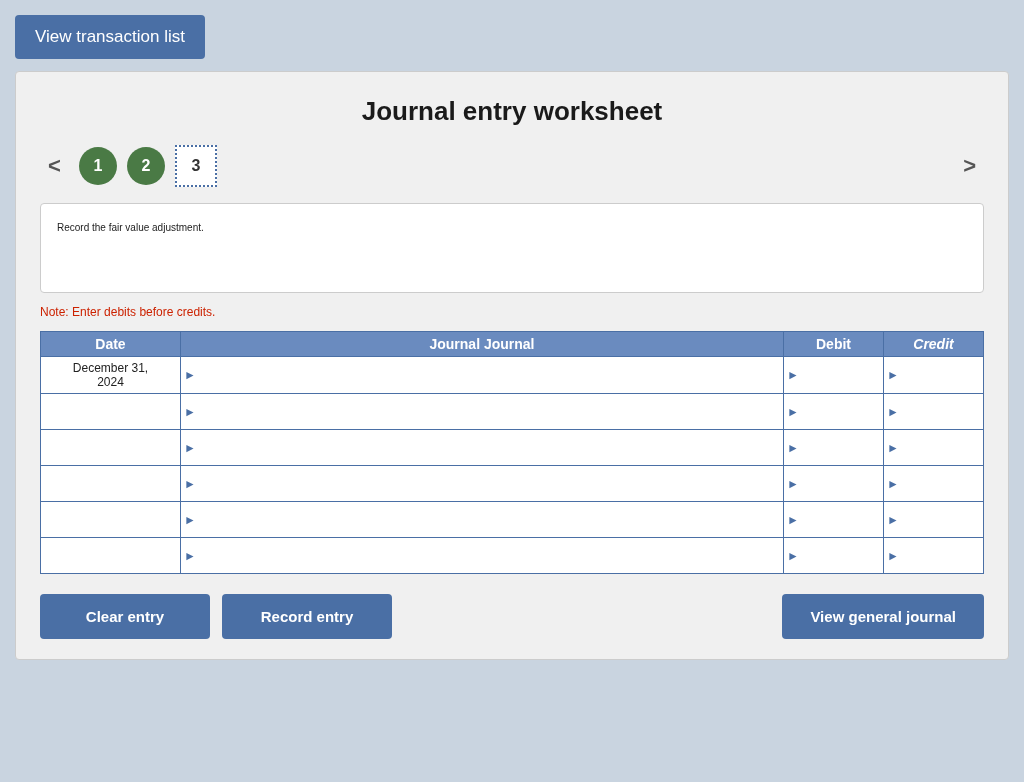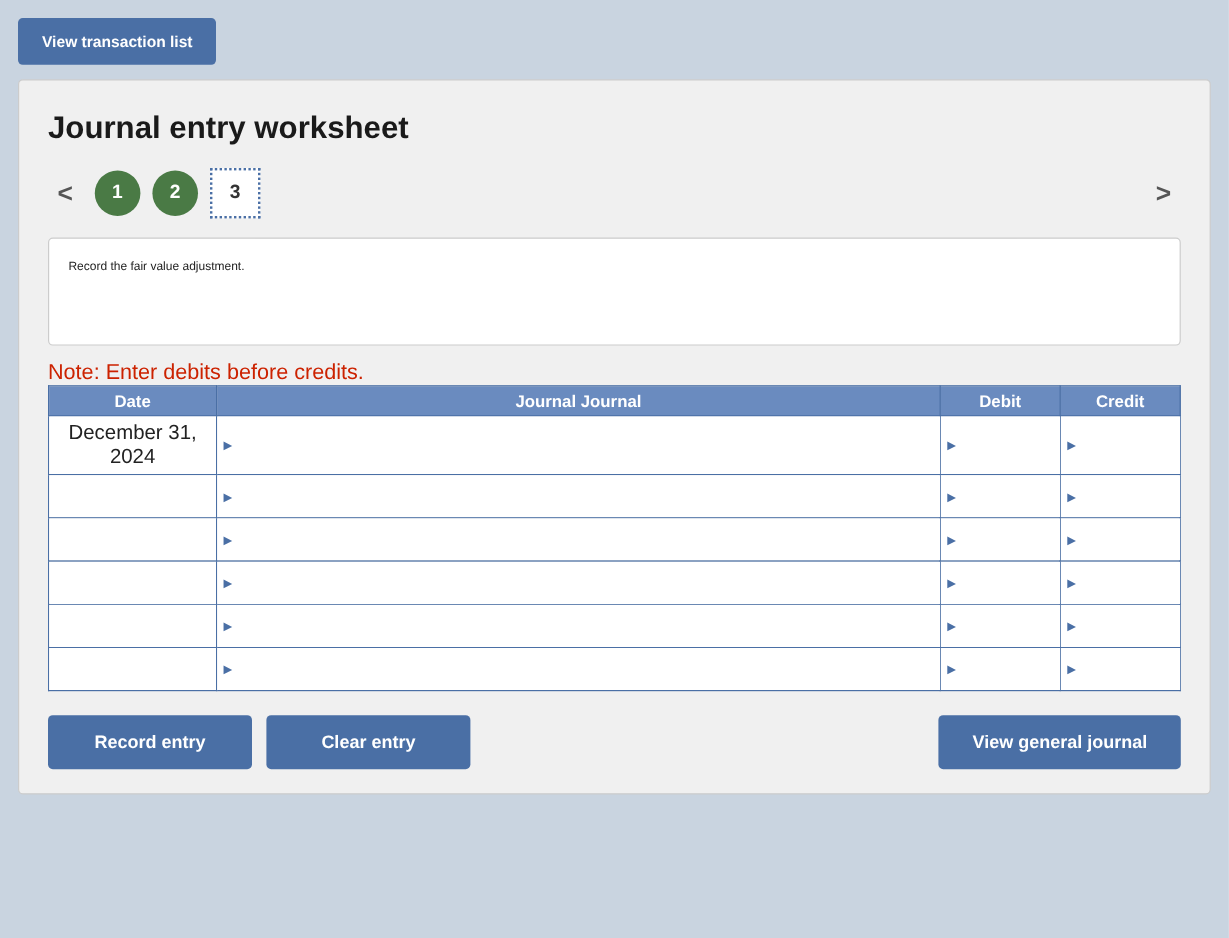--- a/index.html
+++ b/index.html
@@ -10,36 +10,37 @@
       padding: 15px;
     }
     .top-bar {
       margin-bottom: 12px;
     }
     .view-transaction-btn {
       background: #4a6fa5;
       color: white;
       border: none;
       padding: 12px 20px;
-      font-size: 13px;
-      font-weight: bold;
+      font-size: 17px;
+      font-weight: normal;
       cursor: pointer;
       border-radius: 4px;
     }
     .main-container {
       background: #f0f0f0;
       border: 1px solid #ccc;
       border-radius: 4px;
       padding: 24px 24px 20px 24px;
     }
     .worksheet-title {
       font-size: 26px;
       font-weight: bold;
       color: #1a1a1a;
       margin-bottom: 18px;
+      text-align: center;
     }
     .step-nav {
       display: flex;
       align-items: center;
       margin-bottom: 16px;
       gap: 10px;
     }
     .nav-arrow {
       background: none;
       border: none;
@@ -85,21 +86,22 @@
       padding: 18px 16px;
       margin-bottom: 12px;
       min-height: 90px;
     }
     .instruction-text {
       font-size: 10px;
       color: #222;
     }
     .note-text {
       color: #cc2200;
-      font-size: 18px;
+      font-size: 12px;
+      margin-bottom: 12px;
       font-style: normal;
     }
     .journal-table {
       width: 100%;
       border-collapse: collapse;
       margin-bottom: 20px;
     }
     .journal-table th {
       background: #6a8bbf;
       color: white;
@@ -111,41 +113,41 @@
     }
     .journal-table td {
       border: 1px solid #4a6fa5;
       padding: 0;
       height: 36px;
       background: white;
       position: relative;
     }
     .journal-table td.date-cell {
       text-align: center;
-      font-size: 17px;
+      font-size: 12px;
       color: #222;
       vertical-align: middle;
       padding: 4px;
     }
     .journal-table td.entry-cell {
       position: relative;
     }
     .cell-arrow {
       position: absolute;
       left: 3px;
       top: 50%;
       transform: translateY(-50%);
       color: #4a6fa5;
       font-size: 12px;
       pointer-events: none;
     }
     .col-date { width: 140px; }
     .col-journal { }
     .col-debit { width: 100px; }
-    .col-credit { width: 100px; }
+    .col-credit { width: 100px; font-style: italic; }
     .button-row {
       display: flex;
       gap: 12px;
       align-items: center;
     }
     .action-btn {
       background: #4a6fa5;
       color: white;
       border: none;
       padding: 14px 28px;
@@ -260,18 +262,18 @@
             <span class="cell-arrow">►</span>
           </td>
         <td class="entry-cell">
             <span class="cell-arrow">►</span>
           </td>
       </tr>
     </tbody>
   </table>
 
   <div class="button-row">
+    <button class="action-btn">Clear entry</button>
     <button class="action-btn">Record entry</button>
-    <button class="action-btn">Clear entry</button>
     <div class="spacer"></div>
     <button class="action-btn">View general journal</button>
   </div>
 </div>
 
 </body></html>

